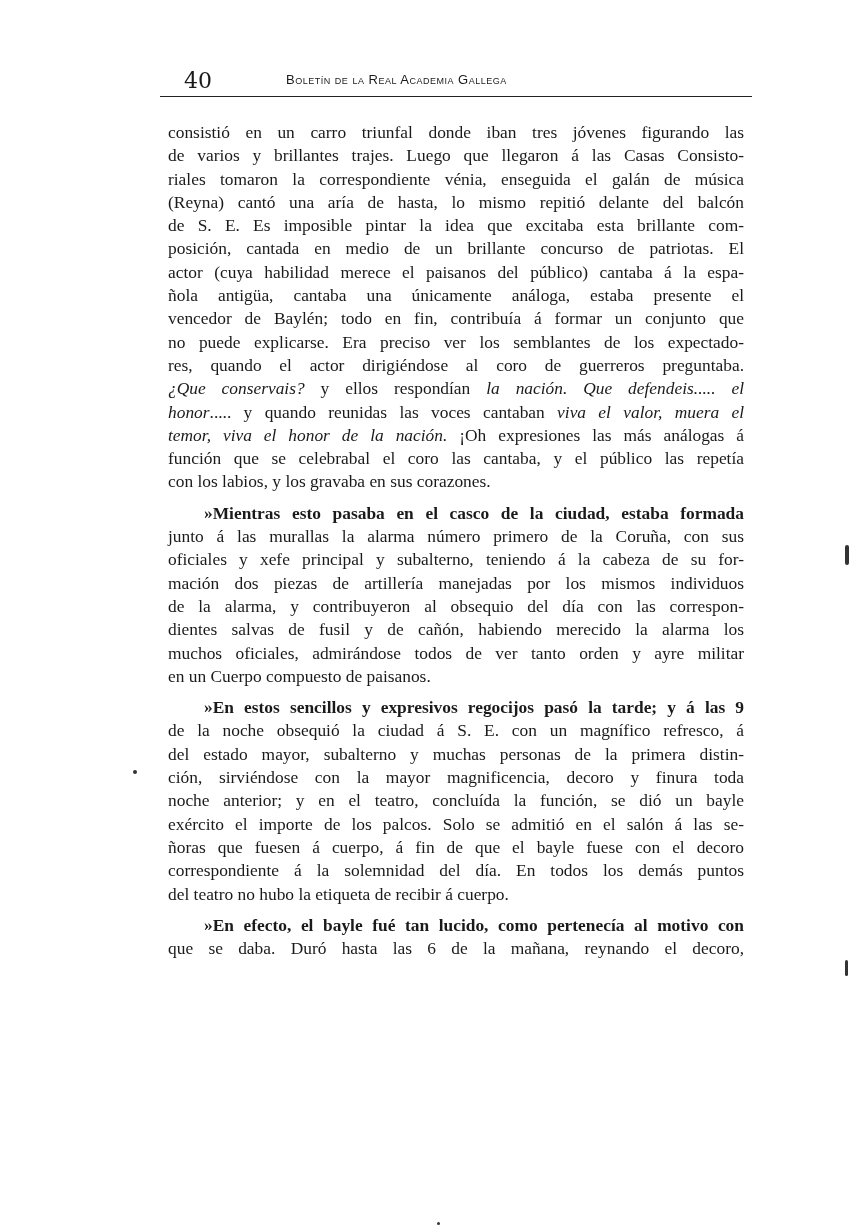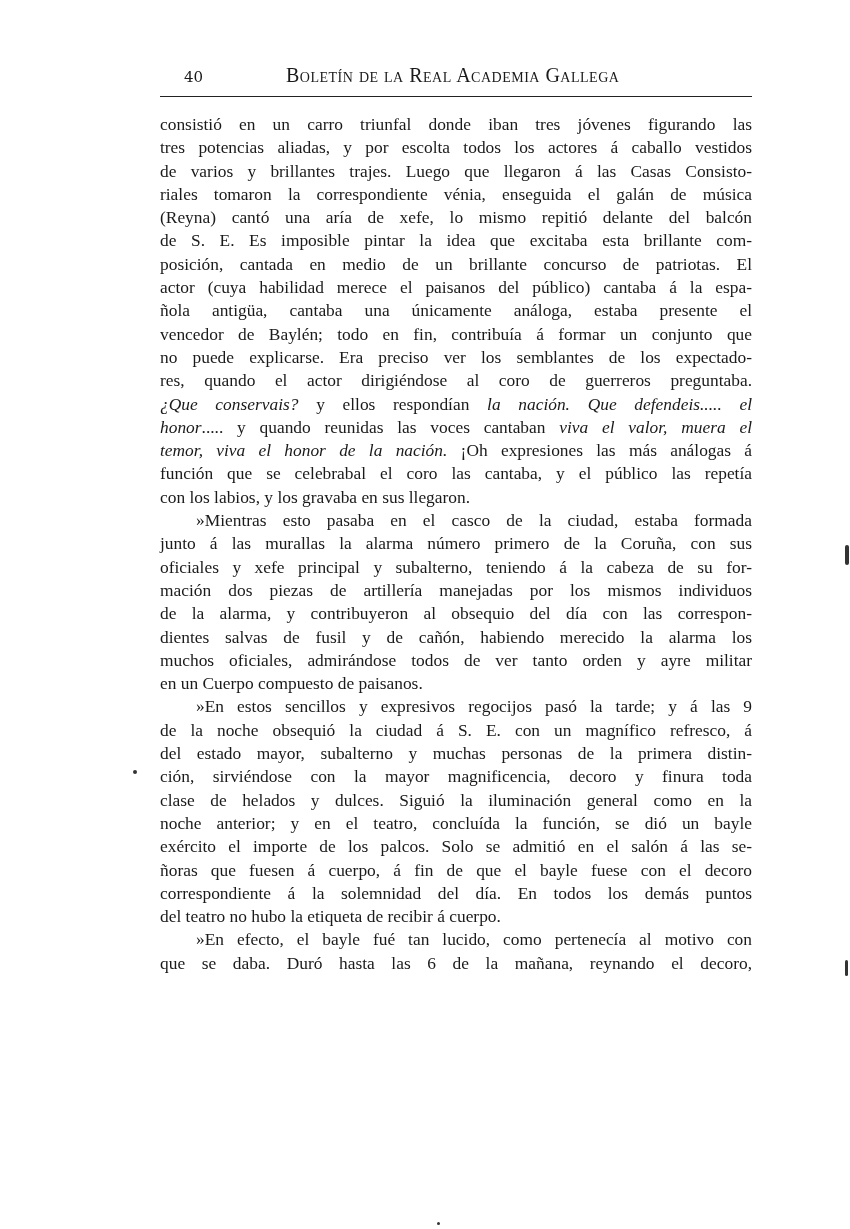--- a/index.html
+++ b/index.html
@@ -7,88 +7,86 @@
   .page {
     position: absolute; left: 0; top: 0; width: 850px; height: 1229px;
     background: #ffffff;
   }
   .header {
     position: absolute; left: 160px; top: 64px; width: 592px; height: 32px;
     border-bottom: 1.5px solid #222;
   }
   .page-number {
     position: absolute; left: 24px; top: 4px;
-    font-family: "DejaVu Serif", serif; font-size: 15px; color: #1a1a1a;
+    font-family: "DejaVu Serif", serif; font-size: 22px; color: #1a1a1a;
   }
   .running-title {
-    position: absolute; left: 126px; top: 0px;
-    font-family: Liberation Serif, serif; font-size: 20px; color: #1a1a1a;
+    position: absolute; left: 126px; top: 8px;
+    font-family: Liberation Sans, sans-serif; font-size: 13px; color: #1a1a1a;
     letter-spacing: 0.5px; font-variant: small-caps;
   }
   .body-text {
     position: absolute; left: 160px; top: 113px; width: 592px;
     font-family: "Liberation Serif", serif; font-size: 17.4px; color: #1a1a1a;
     line-height: 23.3px; text-align: justify;
   }
-  .body-text p { margin: 0; }
+  .body-text p { margin: 8px; }
   .line { display: block; text-align: justify; text-align-last: justify; white-space: nowrap; }
   .line.last { text-align-last: left; }
-  .indent { padding-left: 36px; }
+  .indent { padding-left: 36px; font-weight: bold; }
   em { font-style: italic; }
   .speck { position: absolute; background: #333; border-radius: 50%; }
 </style>
 </head>
 <body>
 
 <div class="page">
 
   <div class="header">
     <span class="page-number">40</span>
     <span class="running-title">Boletín de la Real Academia Gallega</span>
   </div>
 
   <div class="body-text">
 
     <p>
       <span class="line">consistió en un carro triunfal donde iban tres jóvenes figurando las</span>
-      <span class="line">tres potencias aliadas, y por escolta todos los actores á caballo vestidos</span>
       <span class="line">de varios y brillantes trajes. Luego que llegaron á las Casas Consisto-</span>
       <span class="line">riales tomaron la correspondiente vénia, enseguida el galán de música</span>
-      <span class="line">(Reyna) cantó una aría de xefe, lo mismo repitió delante del balcón</span>
+      <span class="line">(Reyna) cantó una aría de hasta, lo mismo repitió delante del balcón</span>
       <span class="line">de S. E. Es imposible pintar la idea que excitaba esta brillante com-</span>
       <span class="line">posición, cantada en medio de un brillante concurso de patriotas. El</span>
       <span class="line">actor (cuya habilidad merece el paisanos del público) cantaba á la espa-</span>
       <span class="line">ñola antigüa, cantaba una únicamente análoga, estaba presente el</span>
       <span class="line">vencedor de Baylén; todo en fin, contribuía á formar un conjunto que</span>
       <span class="line">no puede explicarse. Era preciso ver los semblantes de los expectado-</span>
       <span class="line">res, quando el actor dirigiéndose al coro de guerreros preguntaba.</span>
       <span class="line"><em>¿Que conservais?</em><span> y ellos respondían </span><em>la nación. Que defendeis..... el</em></span>
       <span class="line"><em>honor</em><span>..... y quando reunidas las voces cantaban </span><em>viva el valor, muera el</em></span>
       <span class="line"><em>temor, viva el honor de la nación.</em><span> ¡Oh expresiones las más análogas á</span></span>
       <span class="line">función que se celebrabal el coro las cantaba, y el público las repetía</span>
-      <span class="line last">con los labios, y los gravaba en sus llegaron.</span>
+      <span class="line last">con los labios, y los gravaba en sus corazones.</span>
     </p>
 
     <p>
       <span class="line indent">»Mientras esto pasaba en el casco de la ciudad, estaba formada</span>
       <span class="line">junto á las murallas la alarma número primero de la Coruña, con sus</span>
       <span class="line">oficiales y xefe principal y subalterno, teniendo á la cabeza de su for-</span>
       <span class="line">mación dos piezas de artillería manejadas por los mismos individuos</span>
       <span class="line">de la alarma, y contribuyeron al obsequio del día con las correspon-</span>
       <span class="line">dientes salvas de fusil y de cañón, habiendo merecido la alarma los</span>
       <span class="line">muchos oficiales, admirándose todos de ver tanto orden y ayre militar</span>
       <span class="line last">en un Cuerpo compuesto de paisanos.</span>
     </p>
 
     <p>
       <span class="line indent">»En estos sencillos y expresivos regocijos pasó la tarde; y á las 9</span>
       <span class="line">de la noche obsequió la ciudad á S. E. con un magnífico refresco, á</span>
       <span class="line">del estado mayor, subalterno y muchas personas de la primera distin-</span>
       <span class="line">ción, sirviéndose con la mayor magnificencia, decoro y finura toda</span>
-      <span class="line">clase de helados y dulces. Siguió la iluminación general como en la</span>
       <span class="line">noche anterior; y en el teatro, concluída la función, se dió un bayle</span>
       <span class="line">exército el importe de los palcos. Solo se admitió en el salón á las se-</span>
       <span class="line">ñoras que fuesen á cuerpo, á fin de que el bayle fuese con el decoro</span>
       <span class="line">correspondiente á la solemnidad del día. En todos los demás puntos</span>
       <span class="line last">del teatro no hubo la etiqueta de recibir á cuerpo.</span>
     </p>
 
     <p>
       <span class="line indent">»En efecto, el bayle fué tan lucido, como pertenecía al motivo con</span>
       <span class="line">que se daba. Duró hasta las 6 de la mañana, reynando el decoro,</span>

